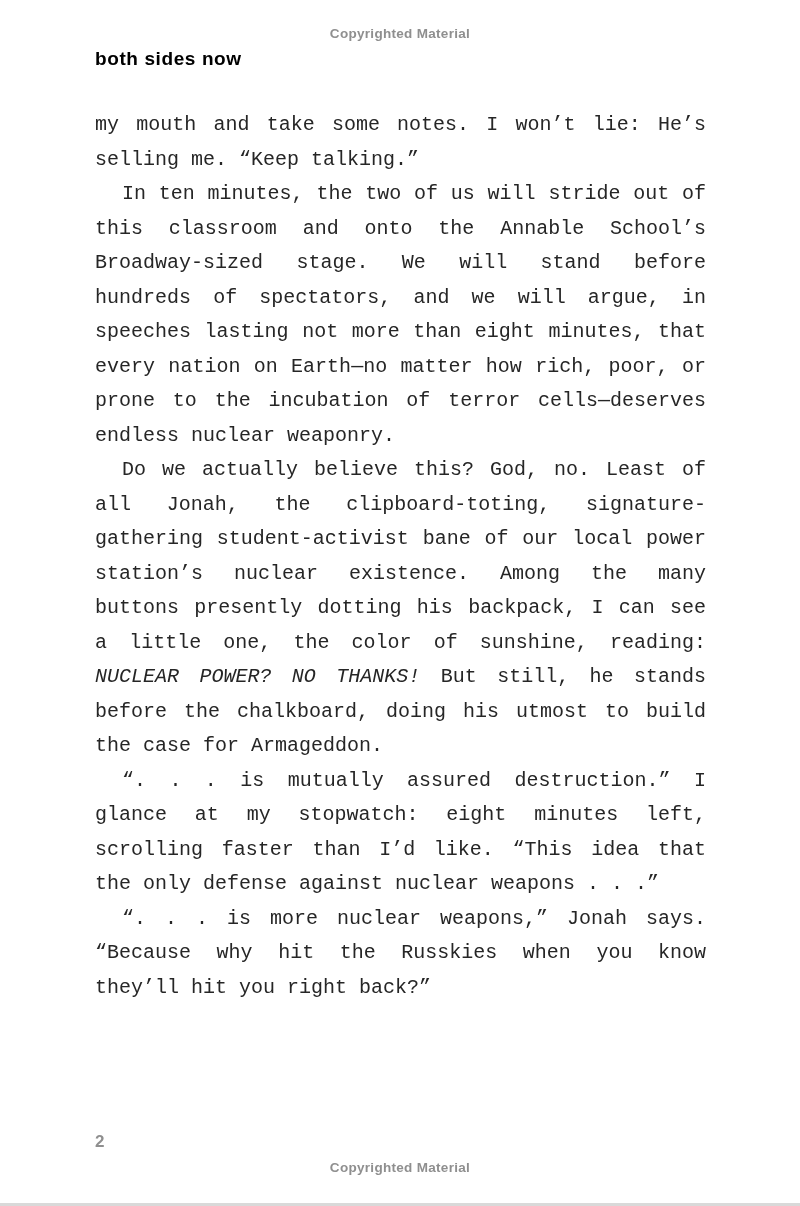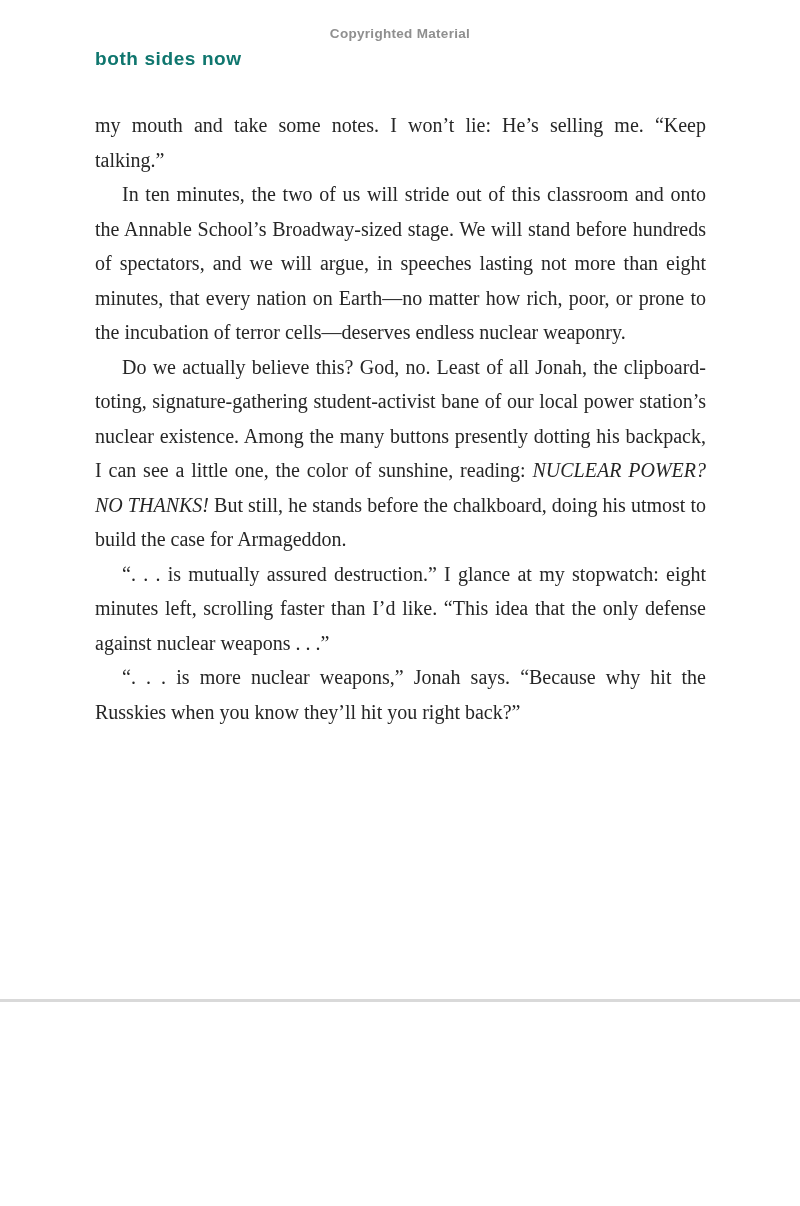--- a/index.html
+++ b/index.html
@@ -3,21 +3,21 @@
 <meta charset="utf-8">
 <style>
   html, body {
     margin: 0;
     padding: 0;
     background: #ffffff;
   }
   .book-page {
     position: relative;
     width: 800px;
-    height: 1002px;
+    height: 1206px;
     background: #ffffff;
     overflow: hidden;
     font-family: "Liberation Serif", serif;
   }
   .copyright-top {
     position: absolute;
     top: 26px;
     left: 0;
     width: 100%;
     text-align: center;
@@ -28,34 +28,35 @@
     color: #8f8f8f;
   }
   .running-header {
     position: absolute;
     top: 48px;
     left: 95px;
     font-family: "Liberation Sans", sans-serif;
     font-weight: bold;
     font-size: 19px;
     letter-spacing: 0.6px;
-    color: #0f766e;
+    color: #000000;
   }
   .body-text {
     position: absolute;
     top: 108px;
     left: 95px;
     width: 611px;
     color: #262626;
     font-size: 20px;
     line-height: 34.5px;
   }
   .body-text p.para {
     margin: 0;
     text-align: justify;
+    font-family: Liberation Mono, monospace;
   }
   .body-text p.para.indent {
     text-indent: 27px;
   }
   .body-text .italic {
     font-style: italic;
   }
   .page-number {
     position: absolute;
     top: 1132px;

